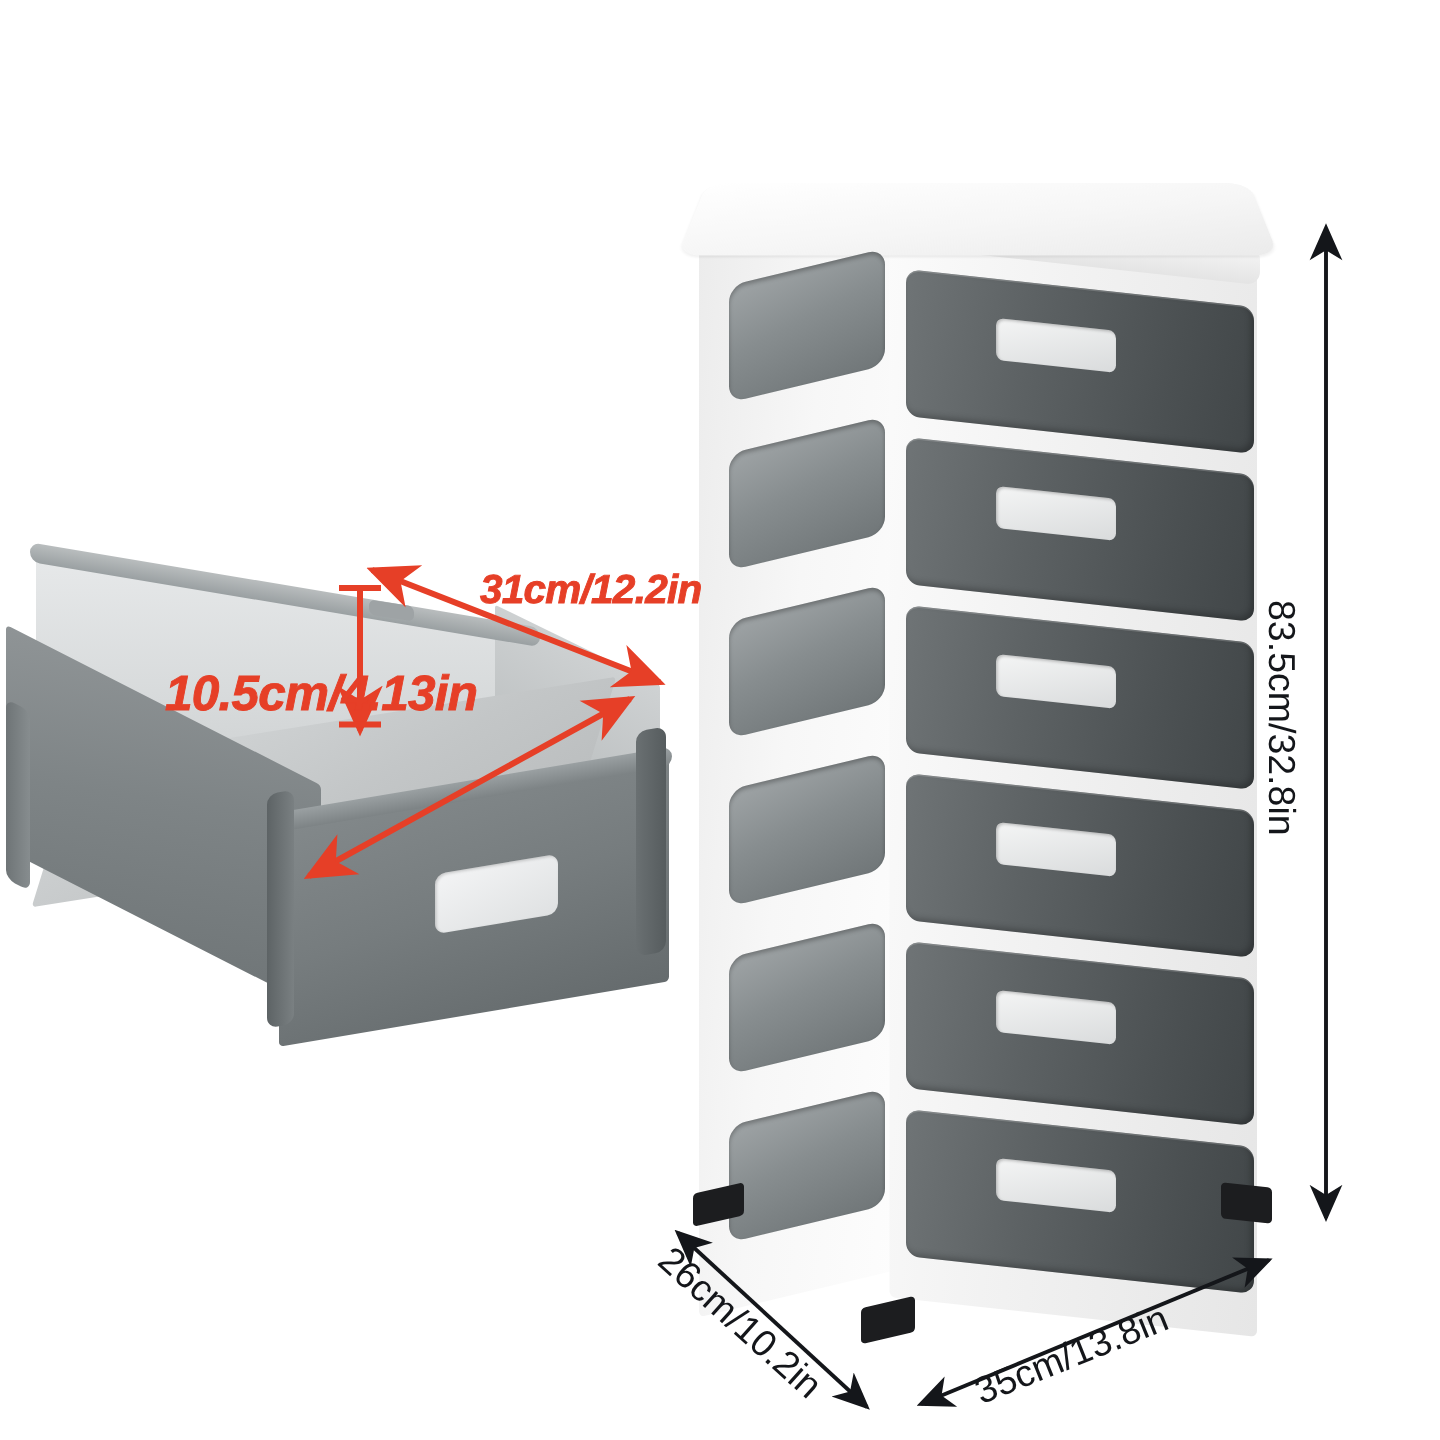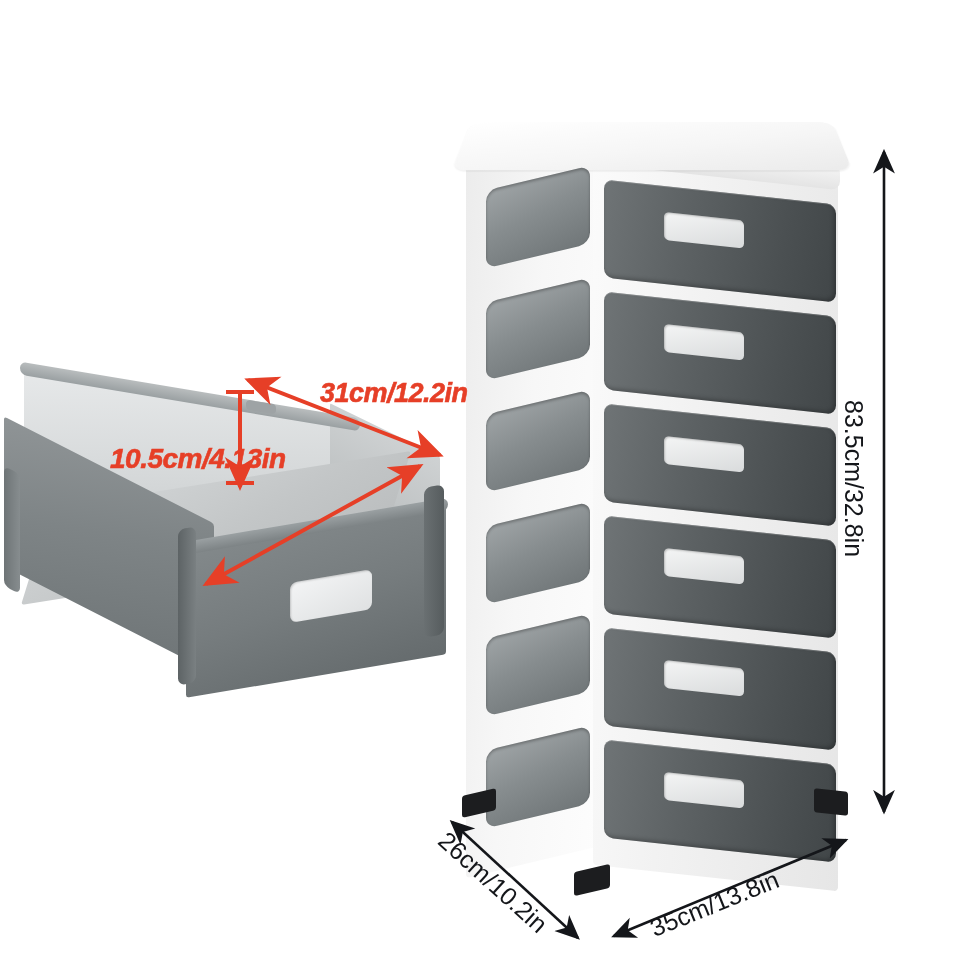--- a/index.html
+++ b/index.html
@@ -265,21 +265,21 @@
 
       <line x1="884" y1="152" x2="884" y2="812" stroke="#14161a" stroke-width="2.6" marker-start="url(#kB)" marker-end="url(#kA)"></line>
 
       <line x1="452" y1="822" x2="578" y2="938" stroke="#14161a" stroke-width="2.6" marker-start="url(#kB)" marker-end="url(#kA)"></line>
 
       <line x1="614" y1="936" x2="846" y2="840" stroke="#14161a" stroke-width="2.6" marker-start="url(#kB)" marker-end="url(#kA)"></line>
     </svg>
 
     <div class="lbl dim-red" style="left:320px;top:378px;font-size:27px;text-align:right;">31cm/12.2in</div>
 
-    <div class="lbl dim-red" style="left:110px;top:443px;font-size:28px;">10.5cm/4.13in</div>
+    <div class="lbl dim-red" style="left:110px;top:443px;font-size:33px;">10.5cm/4.13in</div>
 
 
     <div class="lbl dim-black" style="left:868px;top:400px;font-size:25px;transform:rotate(90deg);transform-origin:left top;">83.5cm/32.8in</div>
 
     <div class="lbl dim-black" style="left:452px;top:826px;font-size:25px;transform:rotate(42deg);transform-origin:left top;">26cm/10.2in</div>
 
     <div class="lbl dim-black" style="left:646px;top:916px;font-size:25px;transform:rotate(-22deg);transform-origin:left top;">35cm/13.8in</div>
   </div>
 
 </div>

